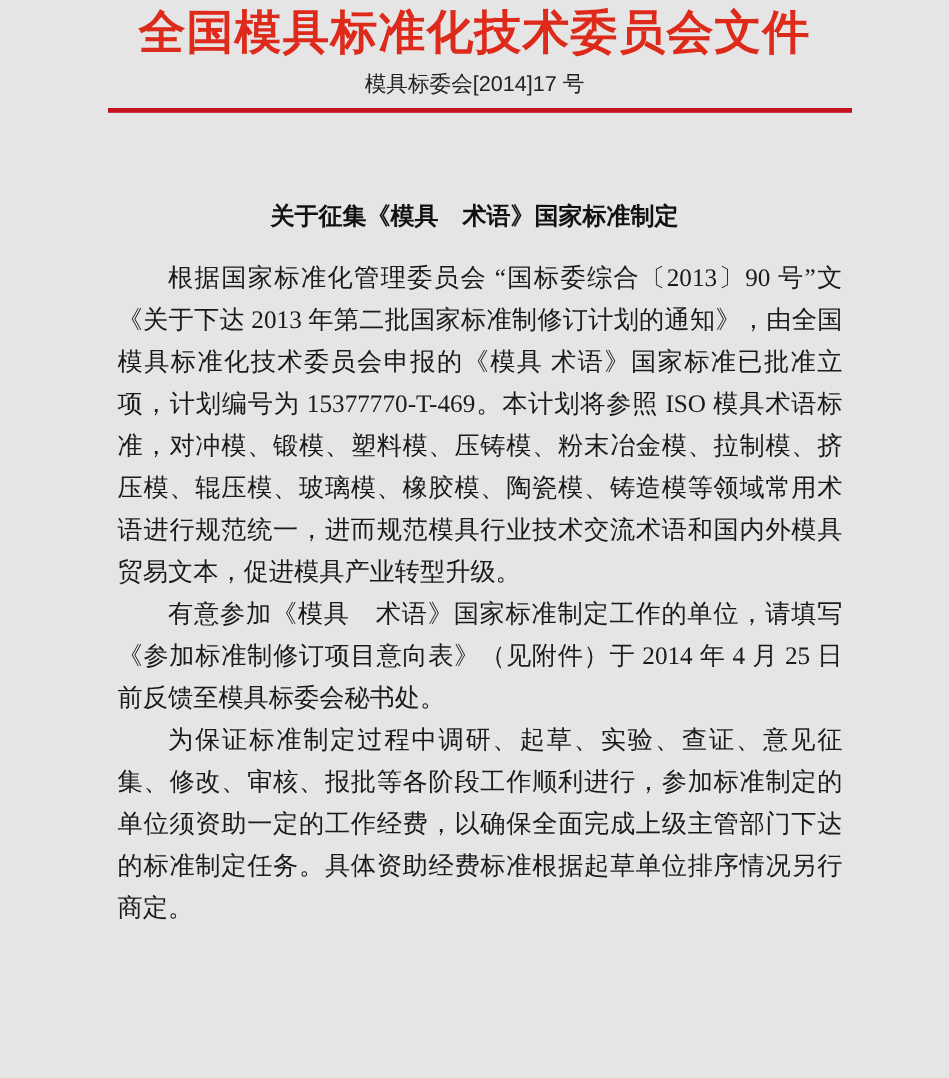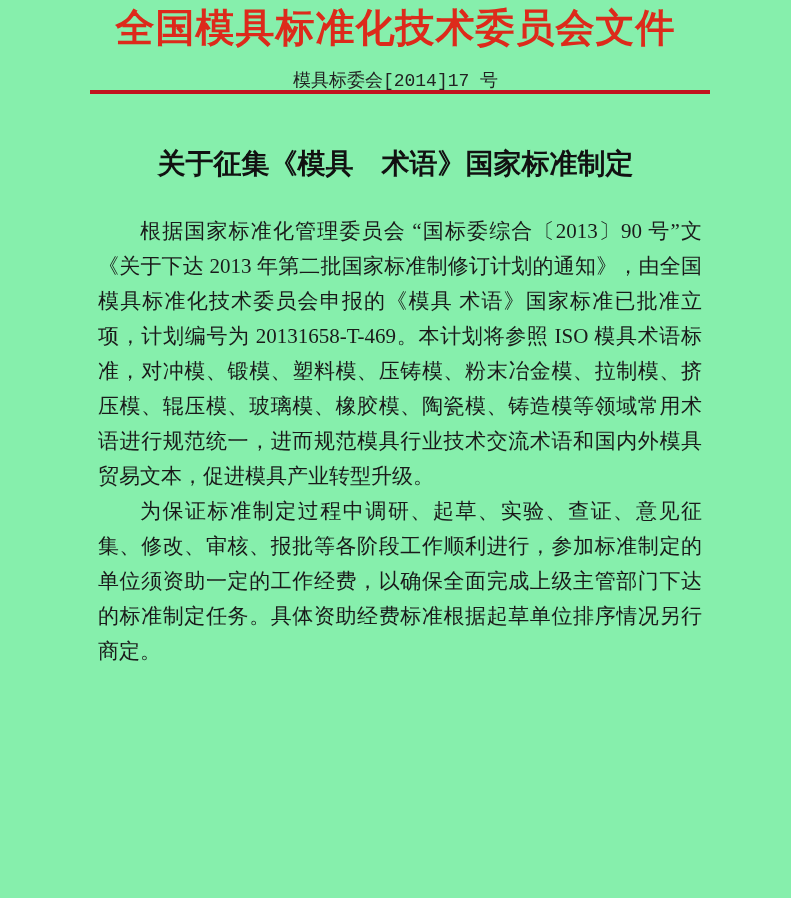--- a/index.html
+++ b/index.html
@@ -5,59 +5,59 @@
   html, body {
     margin: 0;
     padding: 0;
     background: #ffffff;
   }
   .page {
     position: relative;
     width: 791px;
     height: 898px;
     margin: 0 auto;
-    background: #86efac;
+    background: #e5e5e5;
     overflow: hidden;
     font-family: "Liberation Serif", "DejaVu Serif", serif;
     color: #1a1a1a;
   }
   
   .org-title {
     margin-top: 6px;
     text-align: center;
     color: #dd2a1b;
     font-family: "Liberation Sans", "DejaVu Sans", sans-serif;
     font-weight: bold;
     font-size: 39px;
     letter-spacing: 1px;
     line-height: 44px;
   }
   .doc-number {
-    margin-top: 20px;
+    margin-top: 9px;
     text-align: center;
     font-size: 18px;
     line-height: 22px;
     color: #222222;
-    font-family: Liberation Mono, monospace;
+    font-family: Liberation Sans, sans-serif;
   }
   .red-rule {
     position: absolute;
     left: 90px;
     top: 90px;
     width: 620px;
     height: 4px;
     background: #c1121e;
   }
   
   .doc-title {
-    margin-top: 52px;
+    margin-top: 80px;
     text-align: center;
     font-family: "Liberation Sans", "DejaVu Sans", sans-serif;
     font-weight: bold;
-    font-size: 28px;
+    font-size: 20px;
     line-height: 40px;
     color: #111111;
   }
   
   .body-text {
     position: absolute;
     left: 98px;
     top: 214px;
     width: 604px;
   }
@@ -86,18 +86,19 @@
 
   <div class="doc-number">模具标委会[2014]17 号</div>
 
   <div class="red-rule"></div>
 
   <div class="doc-title">
     <div>关于征集《模具　术语》国家标准制定</div>
   </div>
 
   <div class="body-text">
-    <p class="para">根据国家标准化管理委员会 “国标委综合〔2013〕90 号”文《关于下达 2013 年第二批国家标准制修订计划的通知》，由全国模具标准化技术委员会申报的《模具 术语》国家标准已批准立项，计划编号为 20131658-T-469。本计划将参照 ISO 模具术语标准，对冲模、锻模、塑料模、压铸模、粉末冶金模、拉制模、挤压模、辊压模、玻璃模、橡胶模、陶瓷模、铸造模等领域常用术语进行规范统一，进而规范模具行业技术交流术语和国内外模具贸易文本，促进模具产业转型升级。</p>
+    <p class="para">根据国家标准化管理委员会 “国标委综合〔2013〕90 号”文《关于下达 2013 年第二批国家标准制修订计划的通知》，由全国模具标准化技术委员会申报的《模具 术语》国家标准已批准立项，计划编号为 15377770-T-469。本计划将参照 ISO 模具术语标准，对冲模、锻模、塑料模、压铸模、粉末冶金模、拉制模、挤压模、辊压模、玻璃模、橡胶模、陶瓷模、铸造模等领域常用术语进行规范统一，进而规范模具行业技术交流术语和国内外模具贸易文本，促进模具产业转型升级。</p>
+    <p class="para">有意参加《模具　术语》国家标准制定工作的单位，请填写《参加标准制修订项目意向表》（见附件）于 2014 年 4 月 25 日前反馈至模具标委会秘书处。</p>
     <p class="para">为保证标准制定过程中调研、起草、实验、查证、意见征集、修改、审核、报批等各阶段工作顺利进行，参加标准制定的单位须资助一定的工作经费，以确保全面完成上级主管部门下达的标准制定任务。具体资助经费标准根据起草单位排序情况另行商定。</p>
 
   </div>
 
 </div>
 
 </body></html>

